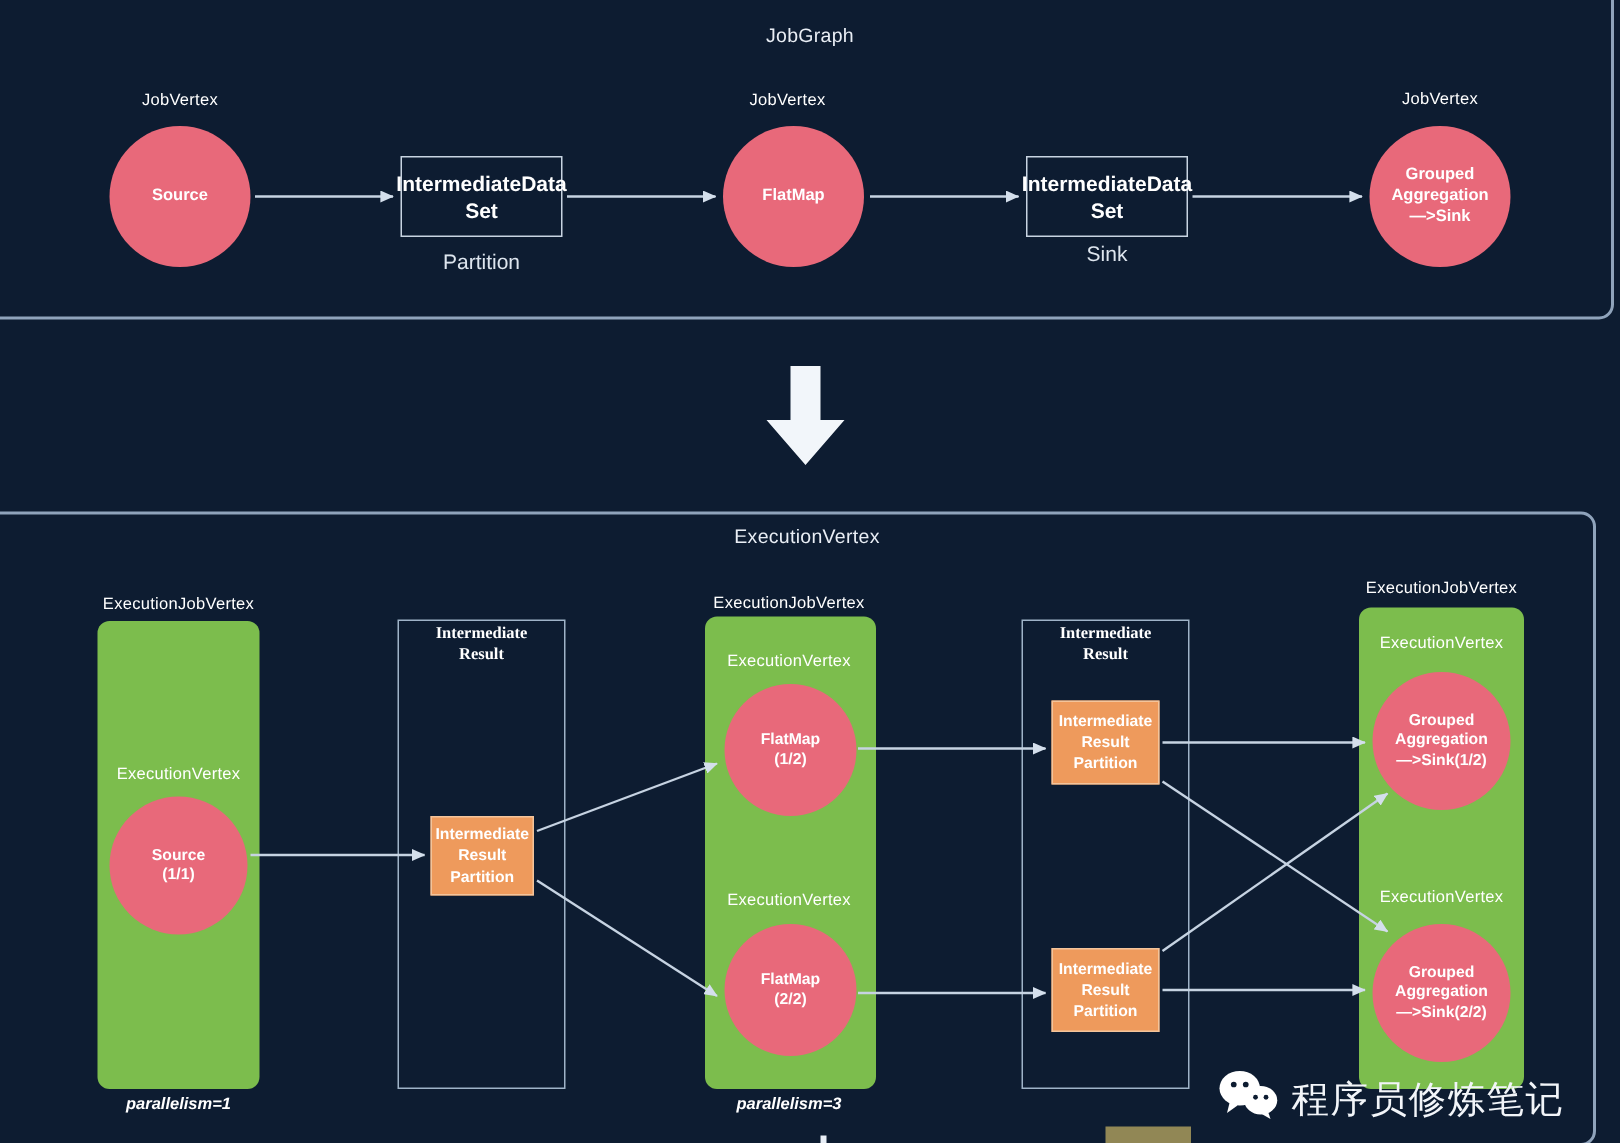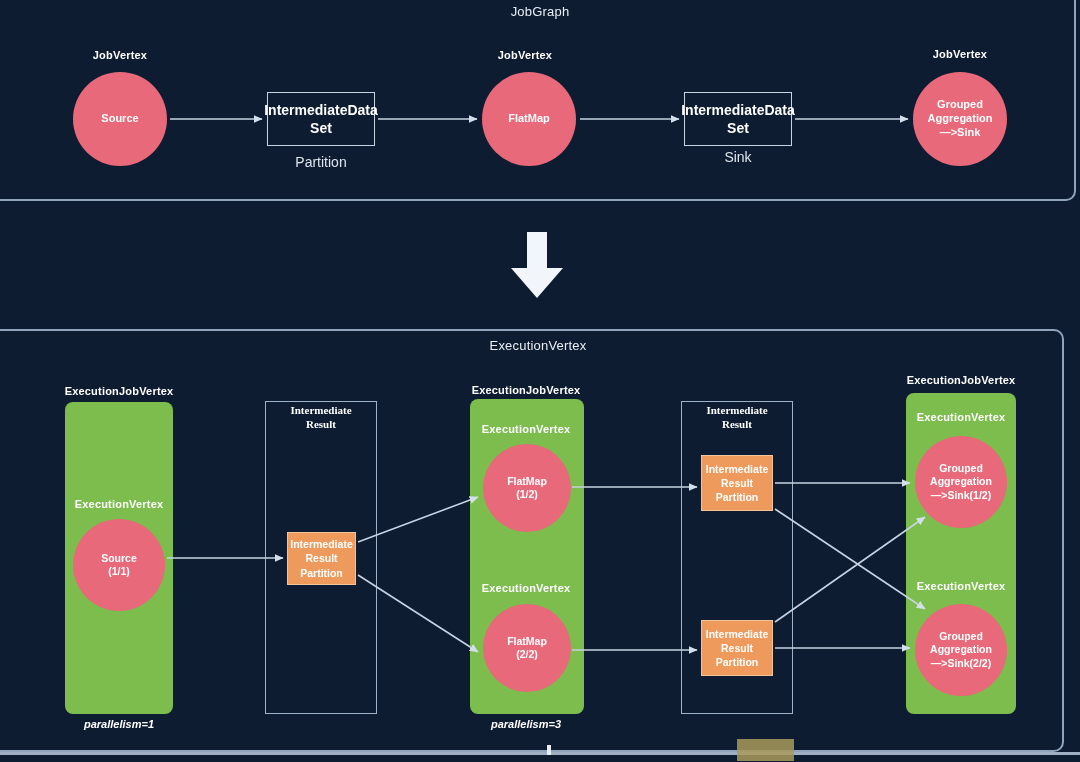--- a/index.html
+++ b/index.html
@@ -1,37 +1,37 @@
 <!DOCTYPE html>
 <html><head>
 <meta charset="utf-8">
 <style>
   html,body{margin:0;padding:0;background:#0d1c31;}
   body{
     width:1080px;height:762px;position:relative;overflow:hidden;
     font-family:"Liberation Sans","DejaVu Sans",sans-serif;
     background:#0d1c31;color:#ffffff;
   }
-  .stage{position:absolute;left:0;top:4px;width:1080px;height:596px;border-radius:16px;}
+  .stage{position:absolute;left:0;top:16px;width:1080px;height:596px;border-radius:16px;}
 
   
   .panel{position:absolute;border:2px solid #8fa3bb;border-radius:10px;box-sizing:border-box;}
   #jobgraph-panel{left:-14px;top:-40px;width:1090px;height:237px;}
   #execgraph-panel{left:-14px;top:325px;width:1078px;height:423px;}
 
   .panel-title{
     position:absolute;font-size:13px;font-weight:400;color:#e9eef5;
     letter-spacing:.2px;white-space:nowrap;text-align:center;
   }
   #jobgraph-title{left:470px;top:0px;width:140px;}
   #execgraph-title{left:468px;top:334px;width:140px;}
 
   
   .cap{
-    position:absolute;font-size:11px;font-weight:bold;color:#ffffff;
+    position:absolute;font-size:11px;font-weight:normal;color:#ffffff;
     white-space:nowrap;text-align:center;letter-spacing:.2px;
   }
   .sublabel{
     position:absolute;font-size:14px;font-weight:400;color:#dde5ee;
     white-space:nowrap;text-align:center;
   }
   .plabel{
     position:absolute;font-size:11px;font-weight:bold;color:#ffffff;
     white-space:nowrap;text-align:center;font-style:italic;
   }
@@ -169,14 +169,29 @@
       <line x1="775" y1="644" x2="910" y2="644"></line>
       <line x1="775" y1="505" x2="925" y2="605"></line>
       <line x1="775" y1="618" x2="925" y2="513"></line>
     </g>
   </svg>
 
   <div id="bottom-rule"></div>
   <div id="bottom-tick"></div>
   <div id="bottom-chip"></div>
 
+  <div id="watermark">
+    <span>
+      <svg width="40" height="33" viewBox="0 0 40 33" aria-hidden="true">
+        <ellipse cx="14.5" cy="12.5" rx="13.5" ry="11.5" fill="#ffffff"></ellipse>
+        <polygon points="8,21 6,29 13,24" fill="#ffffff"></polygon>
+        <ellipse cx="28.5" cy="20.5" rx="11" ry="9.5" fill="#ffffff"></ellipse>
+        <polygon points="33,27 35,33 28,29" fill="#ffffff"></polygon>
+        <circle cx="10.5" cy="10" r="1.9" fill="#0d1c31"></circle>
+        <circle cx="18.5" cy="10" r="1.9" fill="#0d1c31"></circle>
+        <circle cx="25" cy="18.5" r="1.6" fill="#0d1c31"></circle>
+        <circle cx="32" cy="18.5" r="1.6" fill="#0d1c31"></circle>
+      </svg>
+    </span>
+    <span id="wm-text">程序员修炼笔记</span>
+  </div>
 
 </div>
 
 </body></html>

